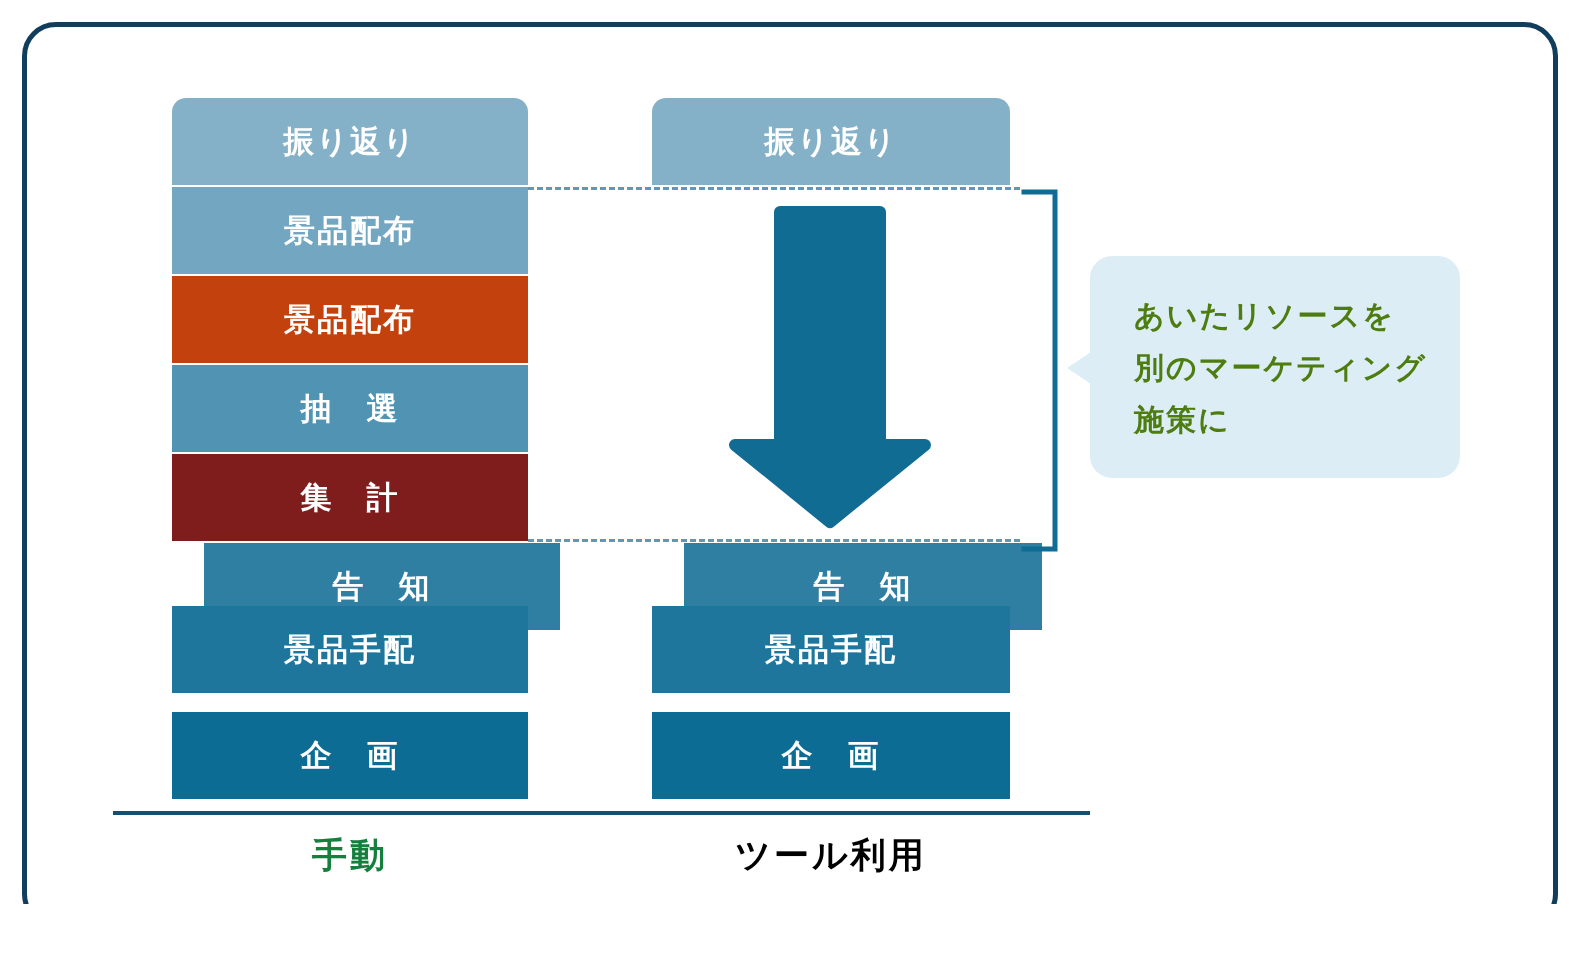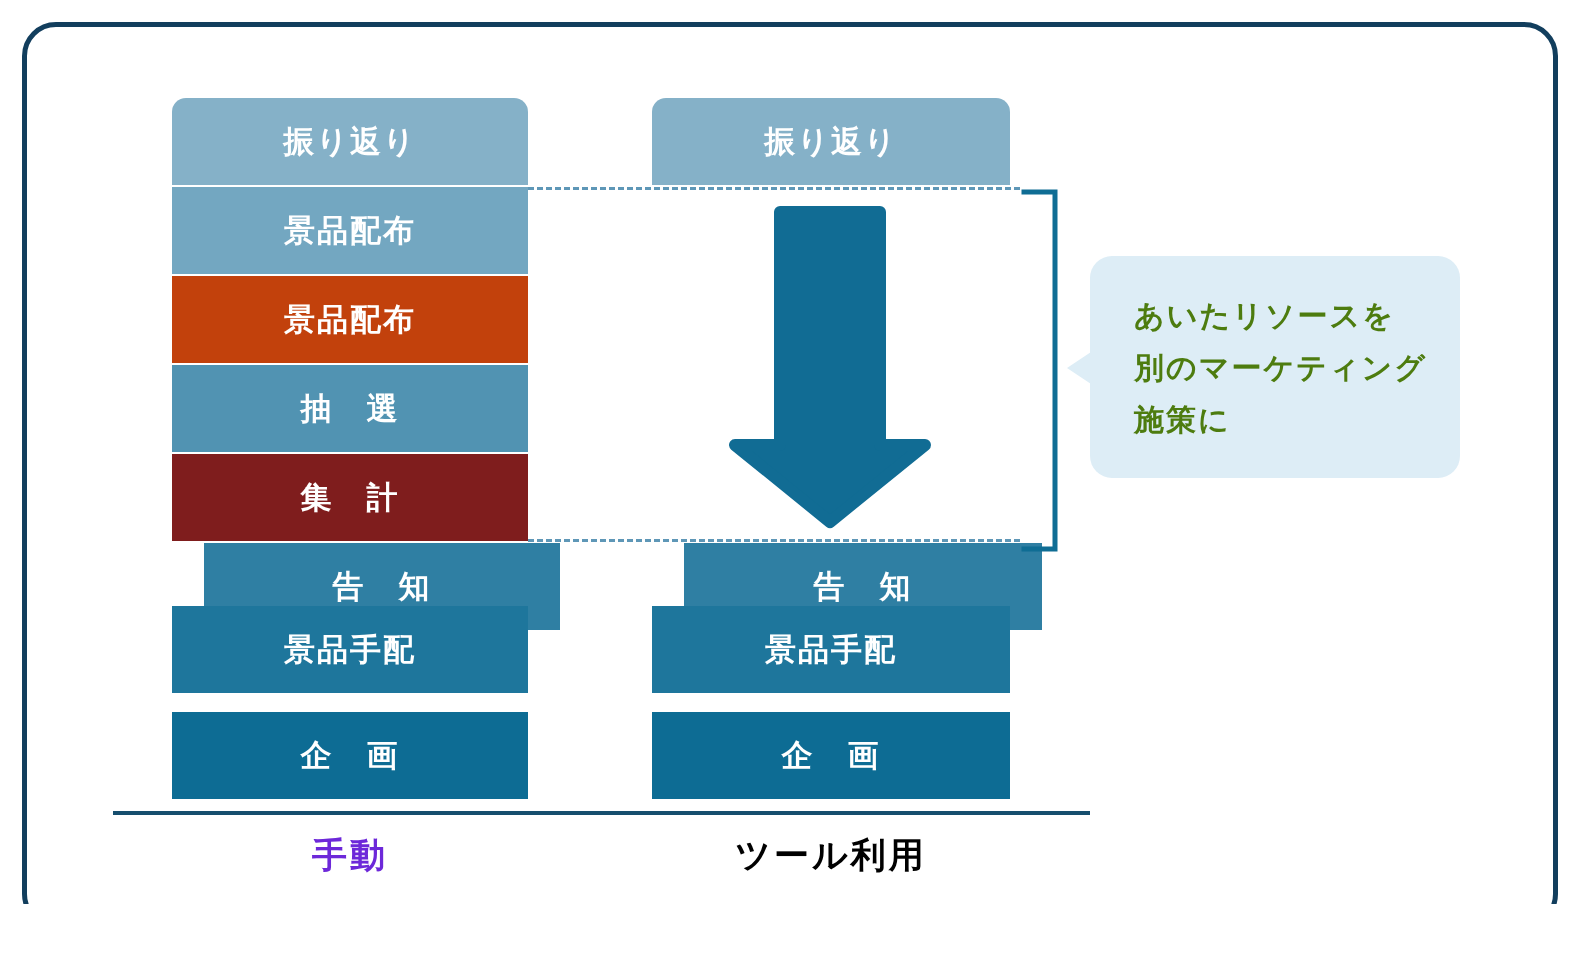--- a/index.html
+++ b/index.html
@@ -157,16 +157,16 @@
     <div class="callout-tail" style="border-right-color: rgb(221, 237, 246);"></div>
     <div class="callout-text" style="color: #4d7c0f;">
       <div>あいたリソースを</div>
       <div>別のマーケティング</div>
       <div>施策に</div>
     </div>
   </div>
 
   <div class="baseline" style="background-color: rgb(22, 78, 110);"></div>
 
-  <div class="axis-label axis-label-left" style="color: #6d28d9;">手動</div>
+  <div class="axis-label axis-label-left" style="color: #15803d;">手動</div>
   <div class="axis-label axis-label-right" style="color: #000000;">ツール利用</div>
 
 </div>
 
 </body></html>

